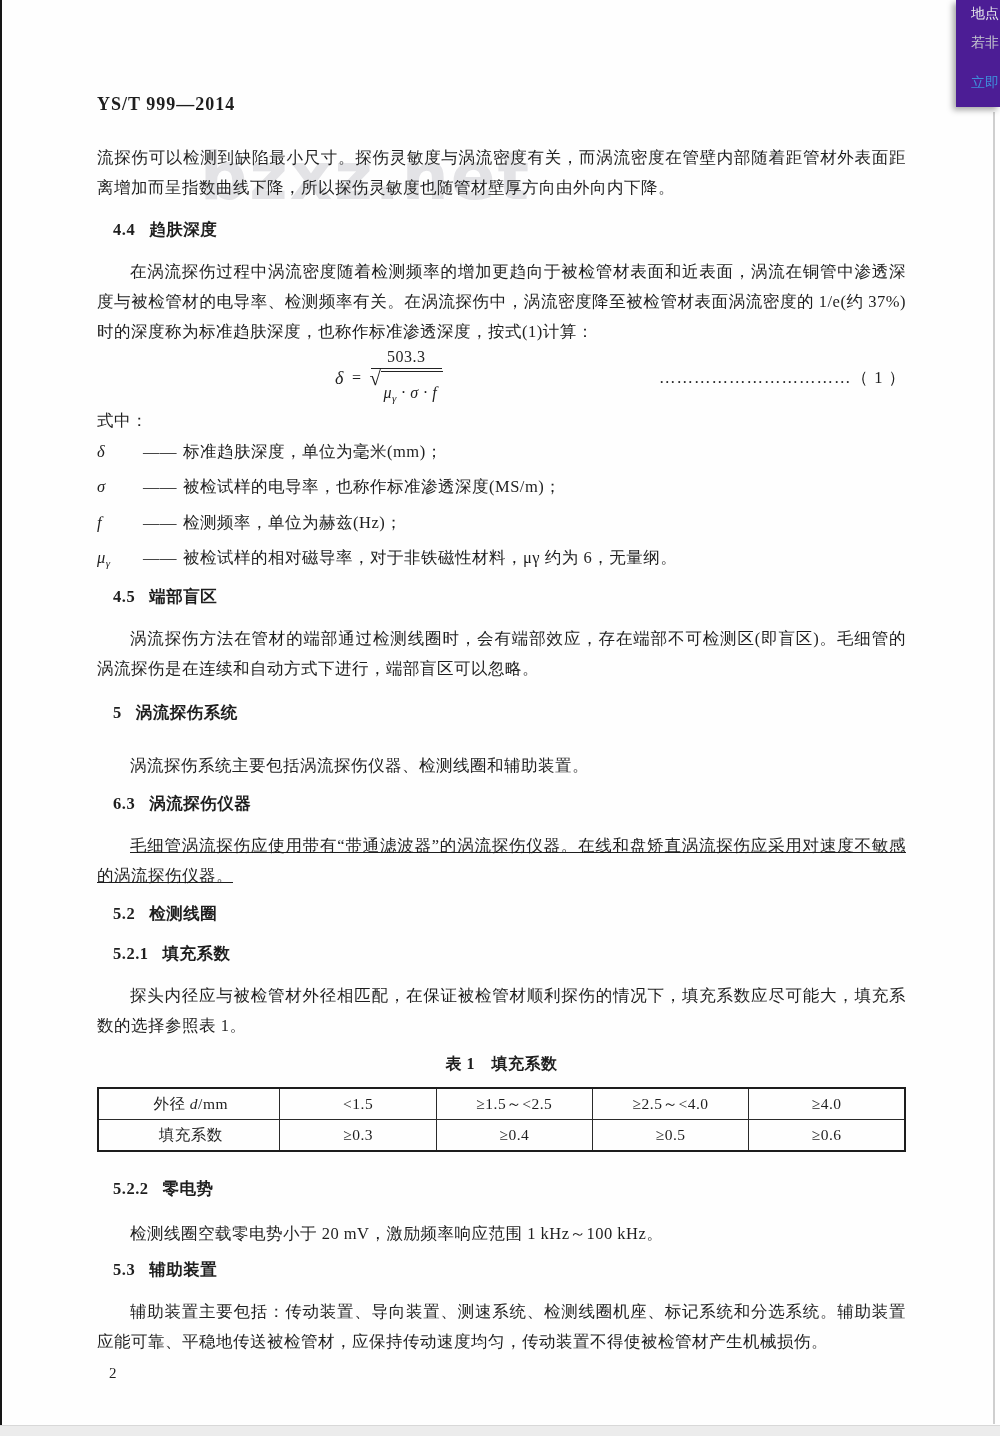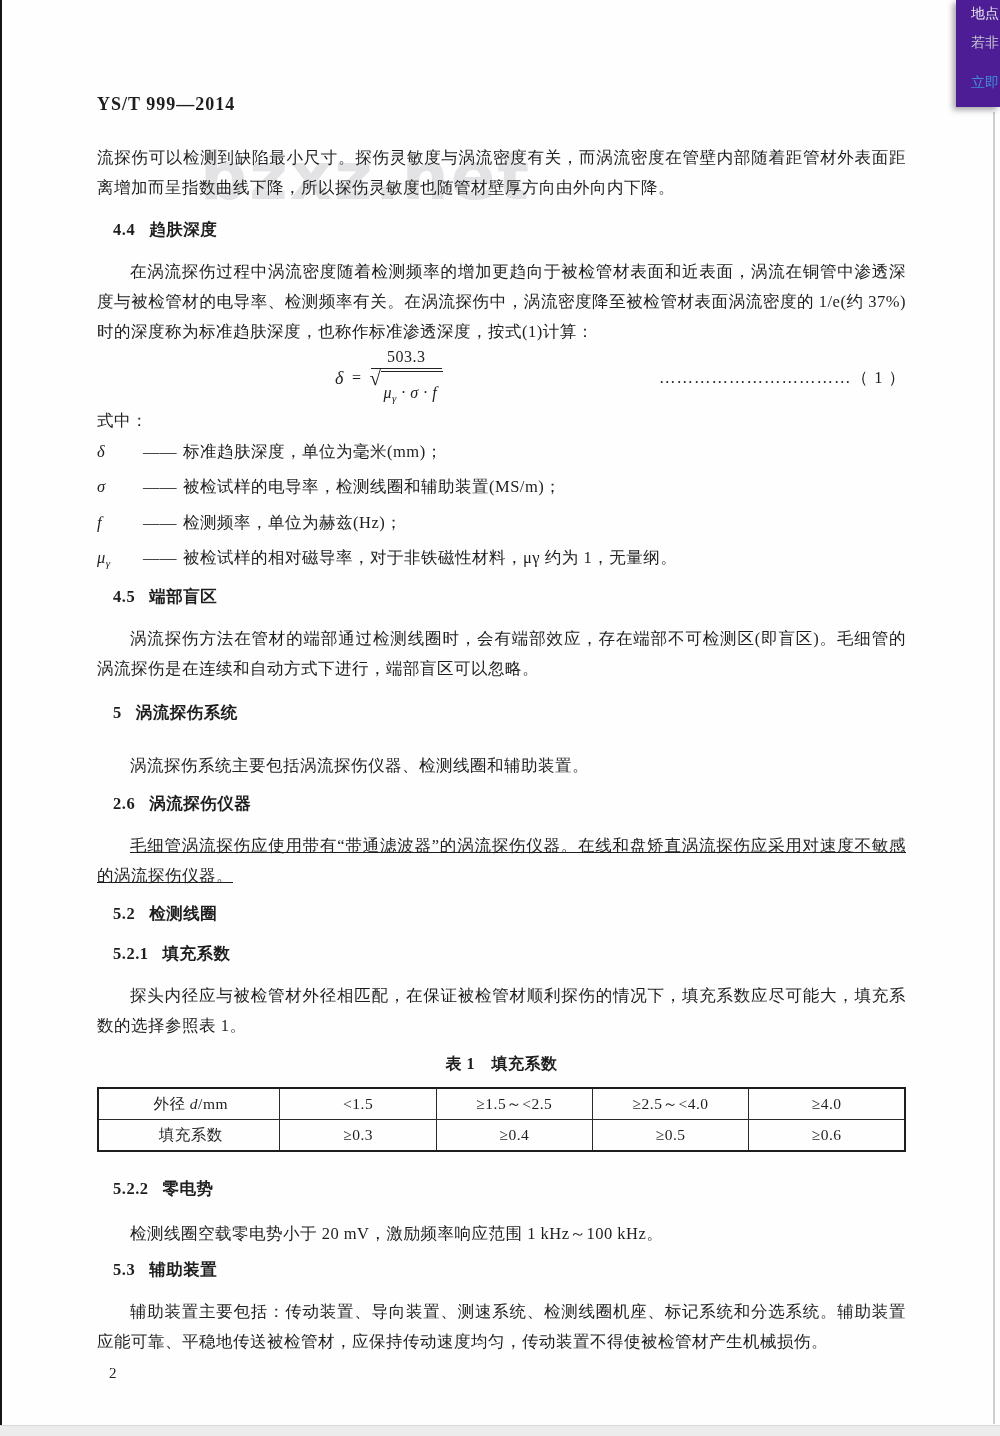--- a/index.html
+++ b/index.html
@@ -111,48 +111,48 @@
 
     <div class="defs">
       <div class="def">
         <span class="sym"><span></span><span>δ</span><sub></sub></span>
         <span class="dash">——</span>
         <span>标准趋肤深度，单位为毫米(mm)；</span>
       </div>
       <div class="def">
         <span class="sym"><span>σ</span><sub></sub></span>
         <span class="dash">——</span>
-        <span>被检试样的电导率，检测线圈和辅助装置(MS/m)；</span>
+        <span>被检试样的电导率，也称作标准渗透深度(MS/m)；</span>
       </div>
       <div class="def">
         <span class="sym"><span>f</span><sub></sub></span>
         <span class="dash">——</span>
         <span>检测频率，单位为赫兹(Hz)；</span>
       </div>
       <div class="def">
         <span class="sym"><span>μ</span><sub>γ</sub></span>
         <span class="dash">——</span>
-        <span>被检试样的相对磁导率，对于非铁磁性材料，μγ 约为 1，无量纲。</span>
+        <span>被检试样的相对磁导率，对于非铁磁性材料，μγ 约为 6，无量纲。</span>
       </div>
     </div>
 
     <div class="h mt-h45">
       <span class="num">4.5</span>
       <span>端部盲区</span>
     </div>
     <p class="indent mt-p45">涡流探伤方法在管材的端部通过检测线圈时，会有端部效应，存在端部不可检测区(即盲区)。毛细管的涡流探伤是在连续和自动方式下进行，端部盲区可以忽略。</p>
 
     <div class="h mt-h5">
       <span class="num">5</span>
       <span>涡流探伤系统</span>
     </div>
     <p class="indent mt-p5">涡流探伤系统主要包括涡流探伤仪器、检测线圈和辅助装置。</p>
 
     <div class="h mt-h51">
-      <span class="num">2.6</span>
+      <span class="num">6.3</span>
       <span>涡流探伤仪器</span>
     </div>
     <p class="indent mt-p51">毛细管涡流探伤应使用带有“带通滤波器”的涡流探伤仪器。在线和盘矫直涡流探伤应采用对速度不敏感的涡流探伤仪器。</p>
 
     <div class="h mt-h52">
       <span class="num">5.2</span>
       <span>检测线圈</span>
     </div>
 
     <div class="h mt-h521">

